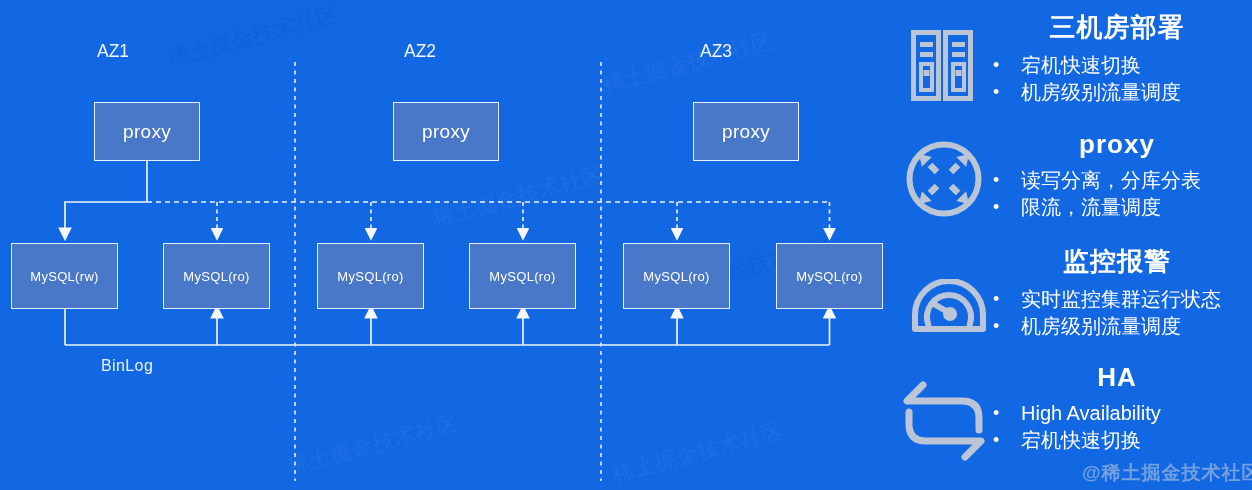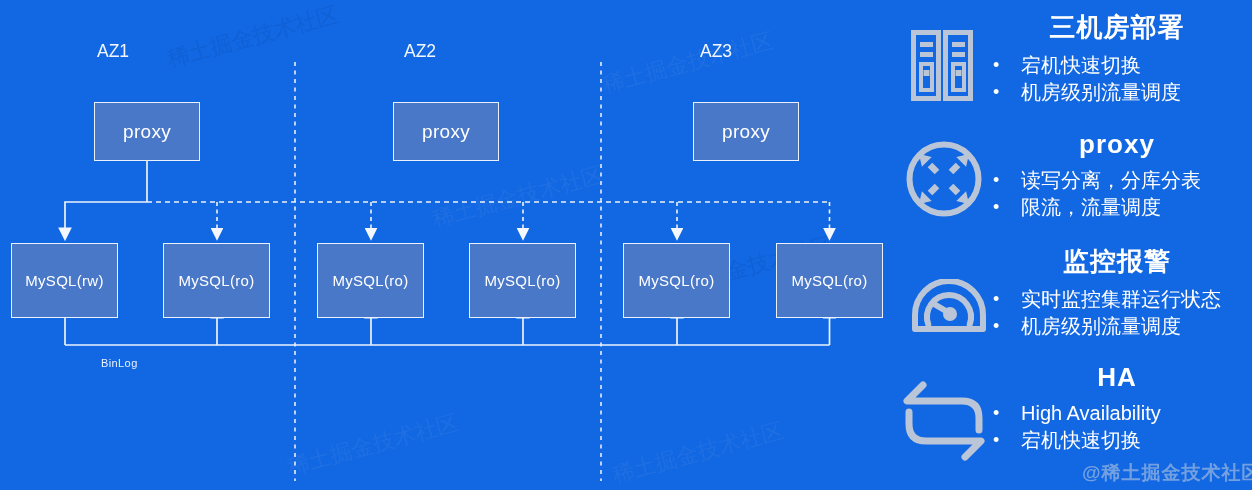--- a/index.html
+++ b/index.html
@@ -10,23 +10,23 @@
     color:#fff;
   }
   svg.layer{position:absolute;left:0;top:0;pointer-events:none;}
   
   .node{
     position:absolute;display:flex;align-items:center;justify-content:center;
     background:#4A78C8;border:1.6px solid #EAF1FB;box-sizing:border-box;
     color:#fff;letter-spacing:.3px;
   }
   .proxy-box{width:106px;height:59px;font-size:19px;}
-  .mysql-box{width:107px;height:75px;font-size:15px;}
+  .mysql-box{width:107px;height:66px;font-size:13px;}
   .az-label{position:absolute;width:80px;text-align:left;font-size:17.5px;color:#f2f7ff;}
-  .binlog-label{position:absolute;font-size:11px;color:#eaf2ff;letter-spacing:.4px;}
+  .binlog-label{position:absolute;font-size:16px;color:#eaf2ff;letter-spacing:.4px;}
   
   .sec-icon{position:absolute;opacity:.92;}
   .sec-content{position:absolute;width:268px;}
   .sec-title{font-size:26px;font-weight:bold;text-align:center;margin:0 0 7px 0;letter-spacing:1px;}
   .sec-list{list-style:none;margin:0;padding:0;font-size:20px;line-height:26.5px;}
   .sec-list li{position:relative;padding-left:38px;}
   .sec-list li::before{content:"•";position:absolute;left:10px;top:0;font-size:18px;color:#fff;}
   
   .wm-faint{position:absolute;font-size:22px;white-space:nowrap;transform:rotate(-15deg);pointer-events:none;}
   .wm-light{color:rgba(255,255,255,.055);}

